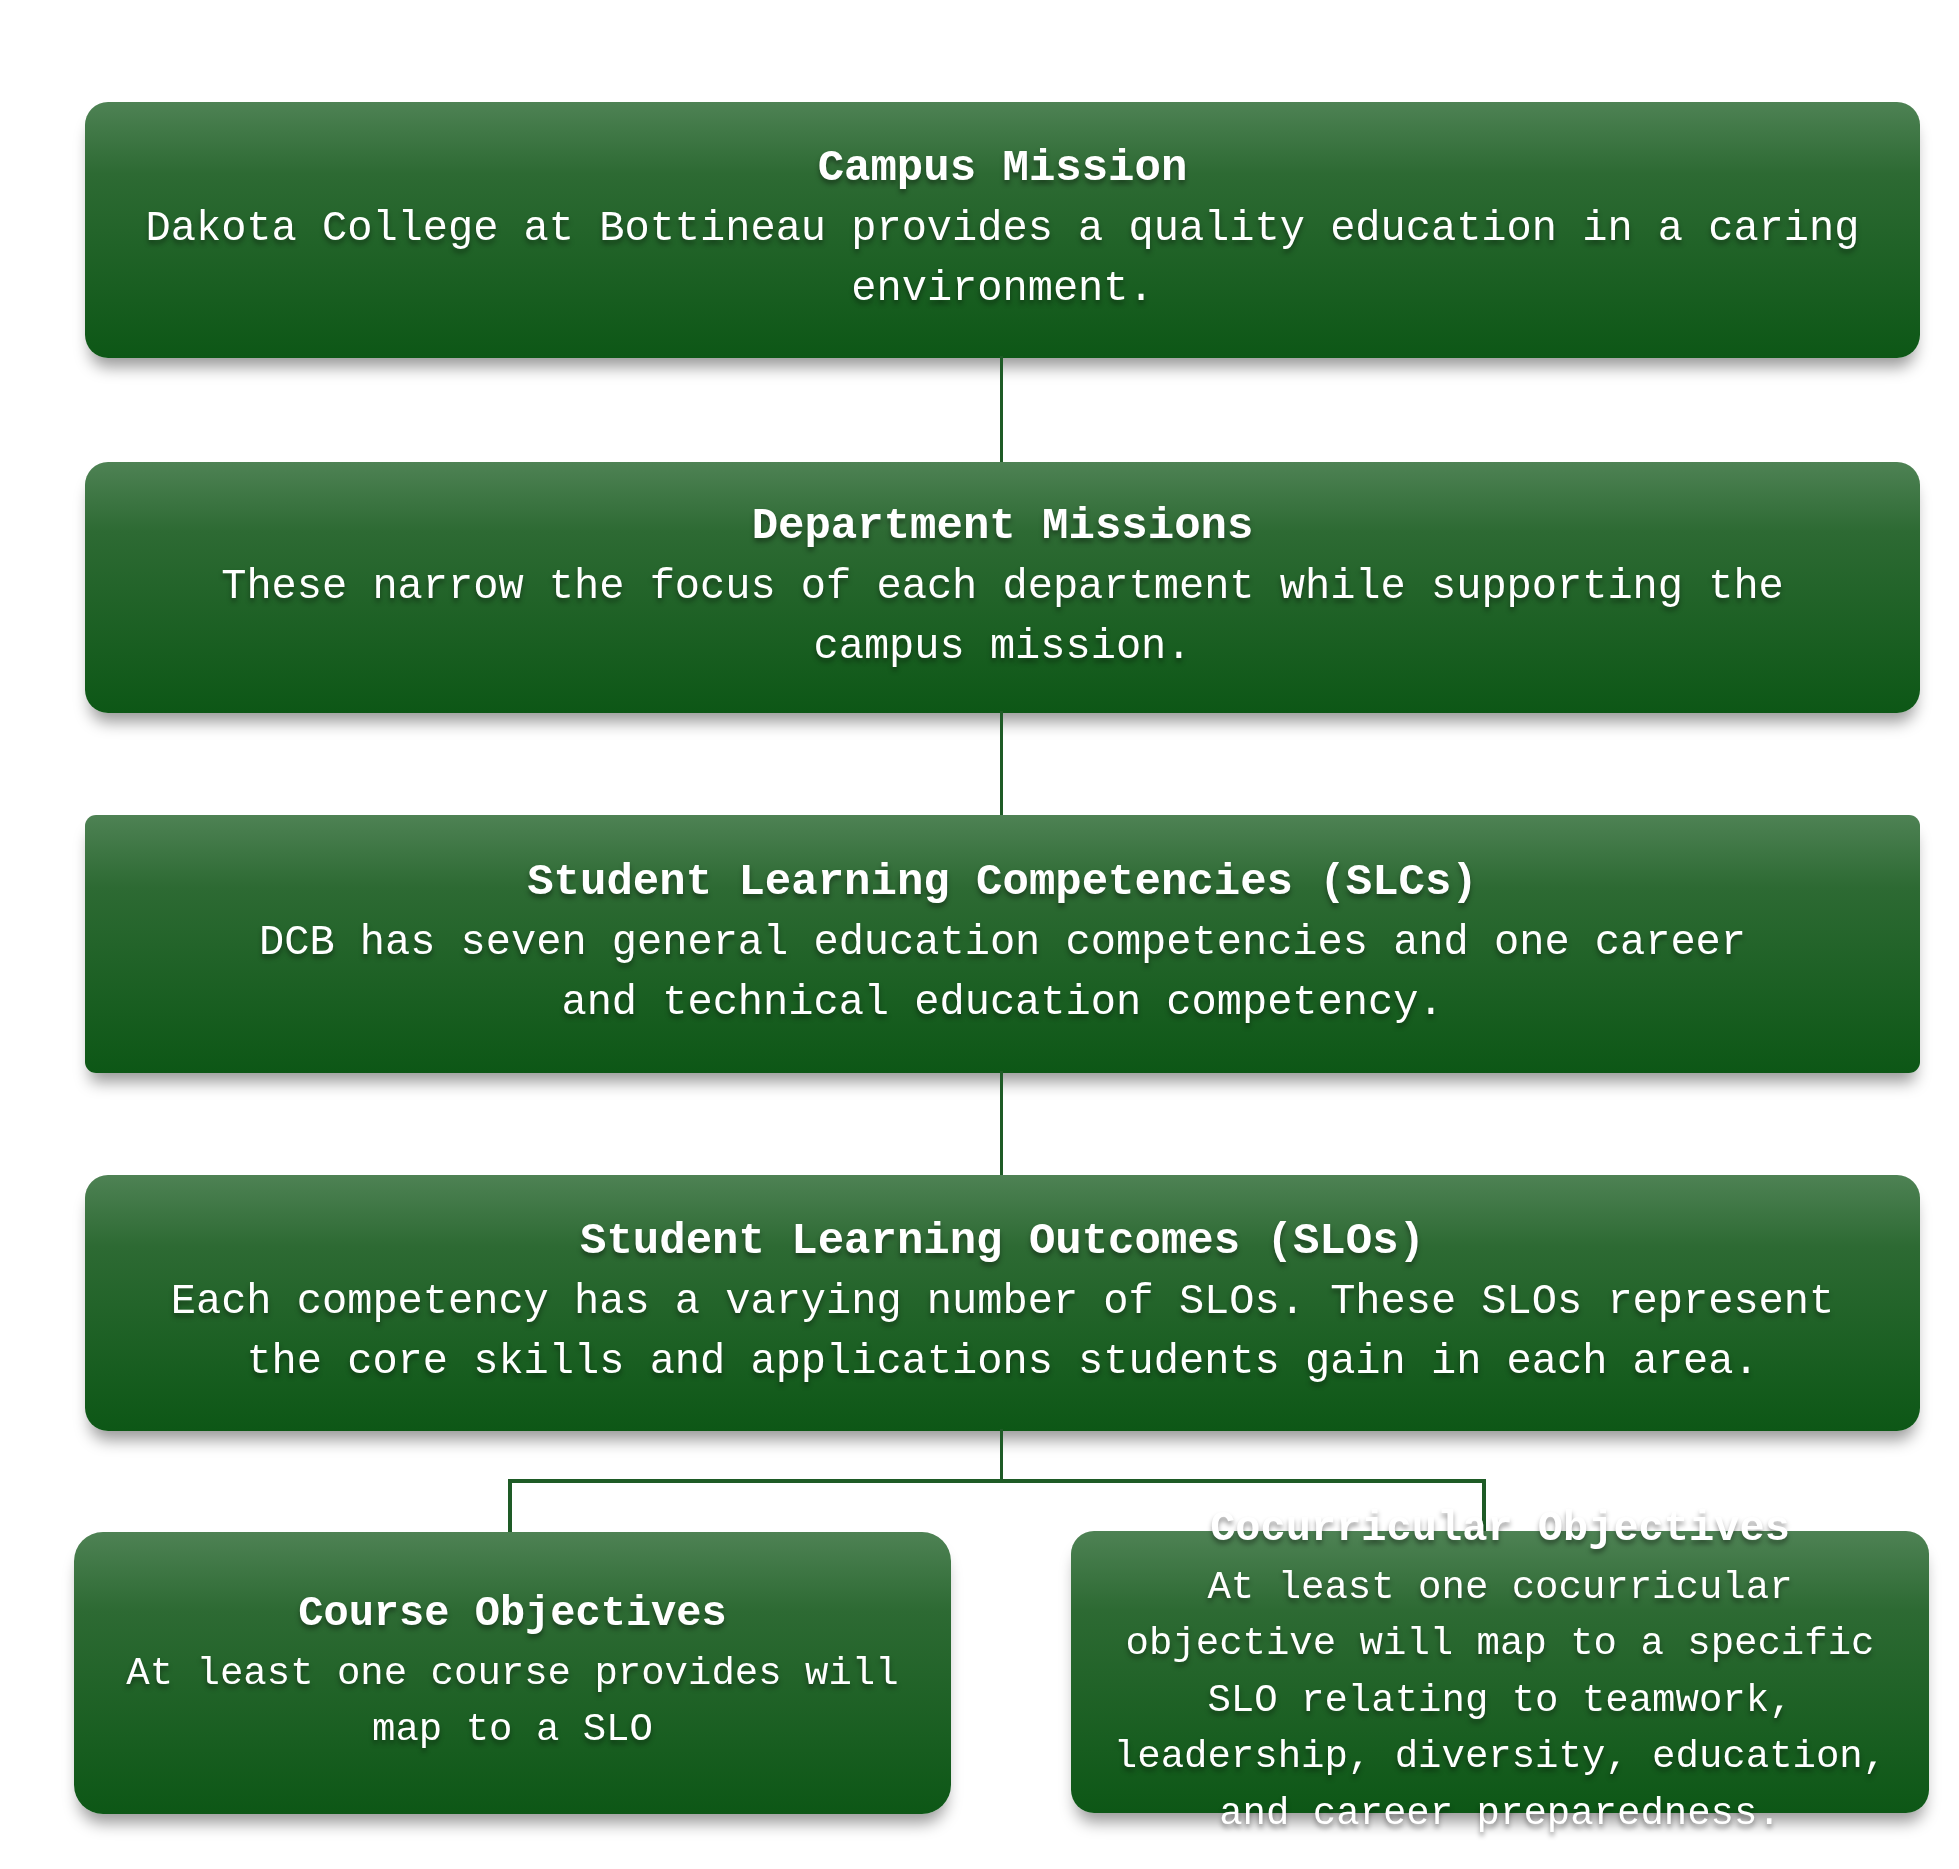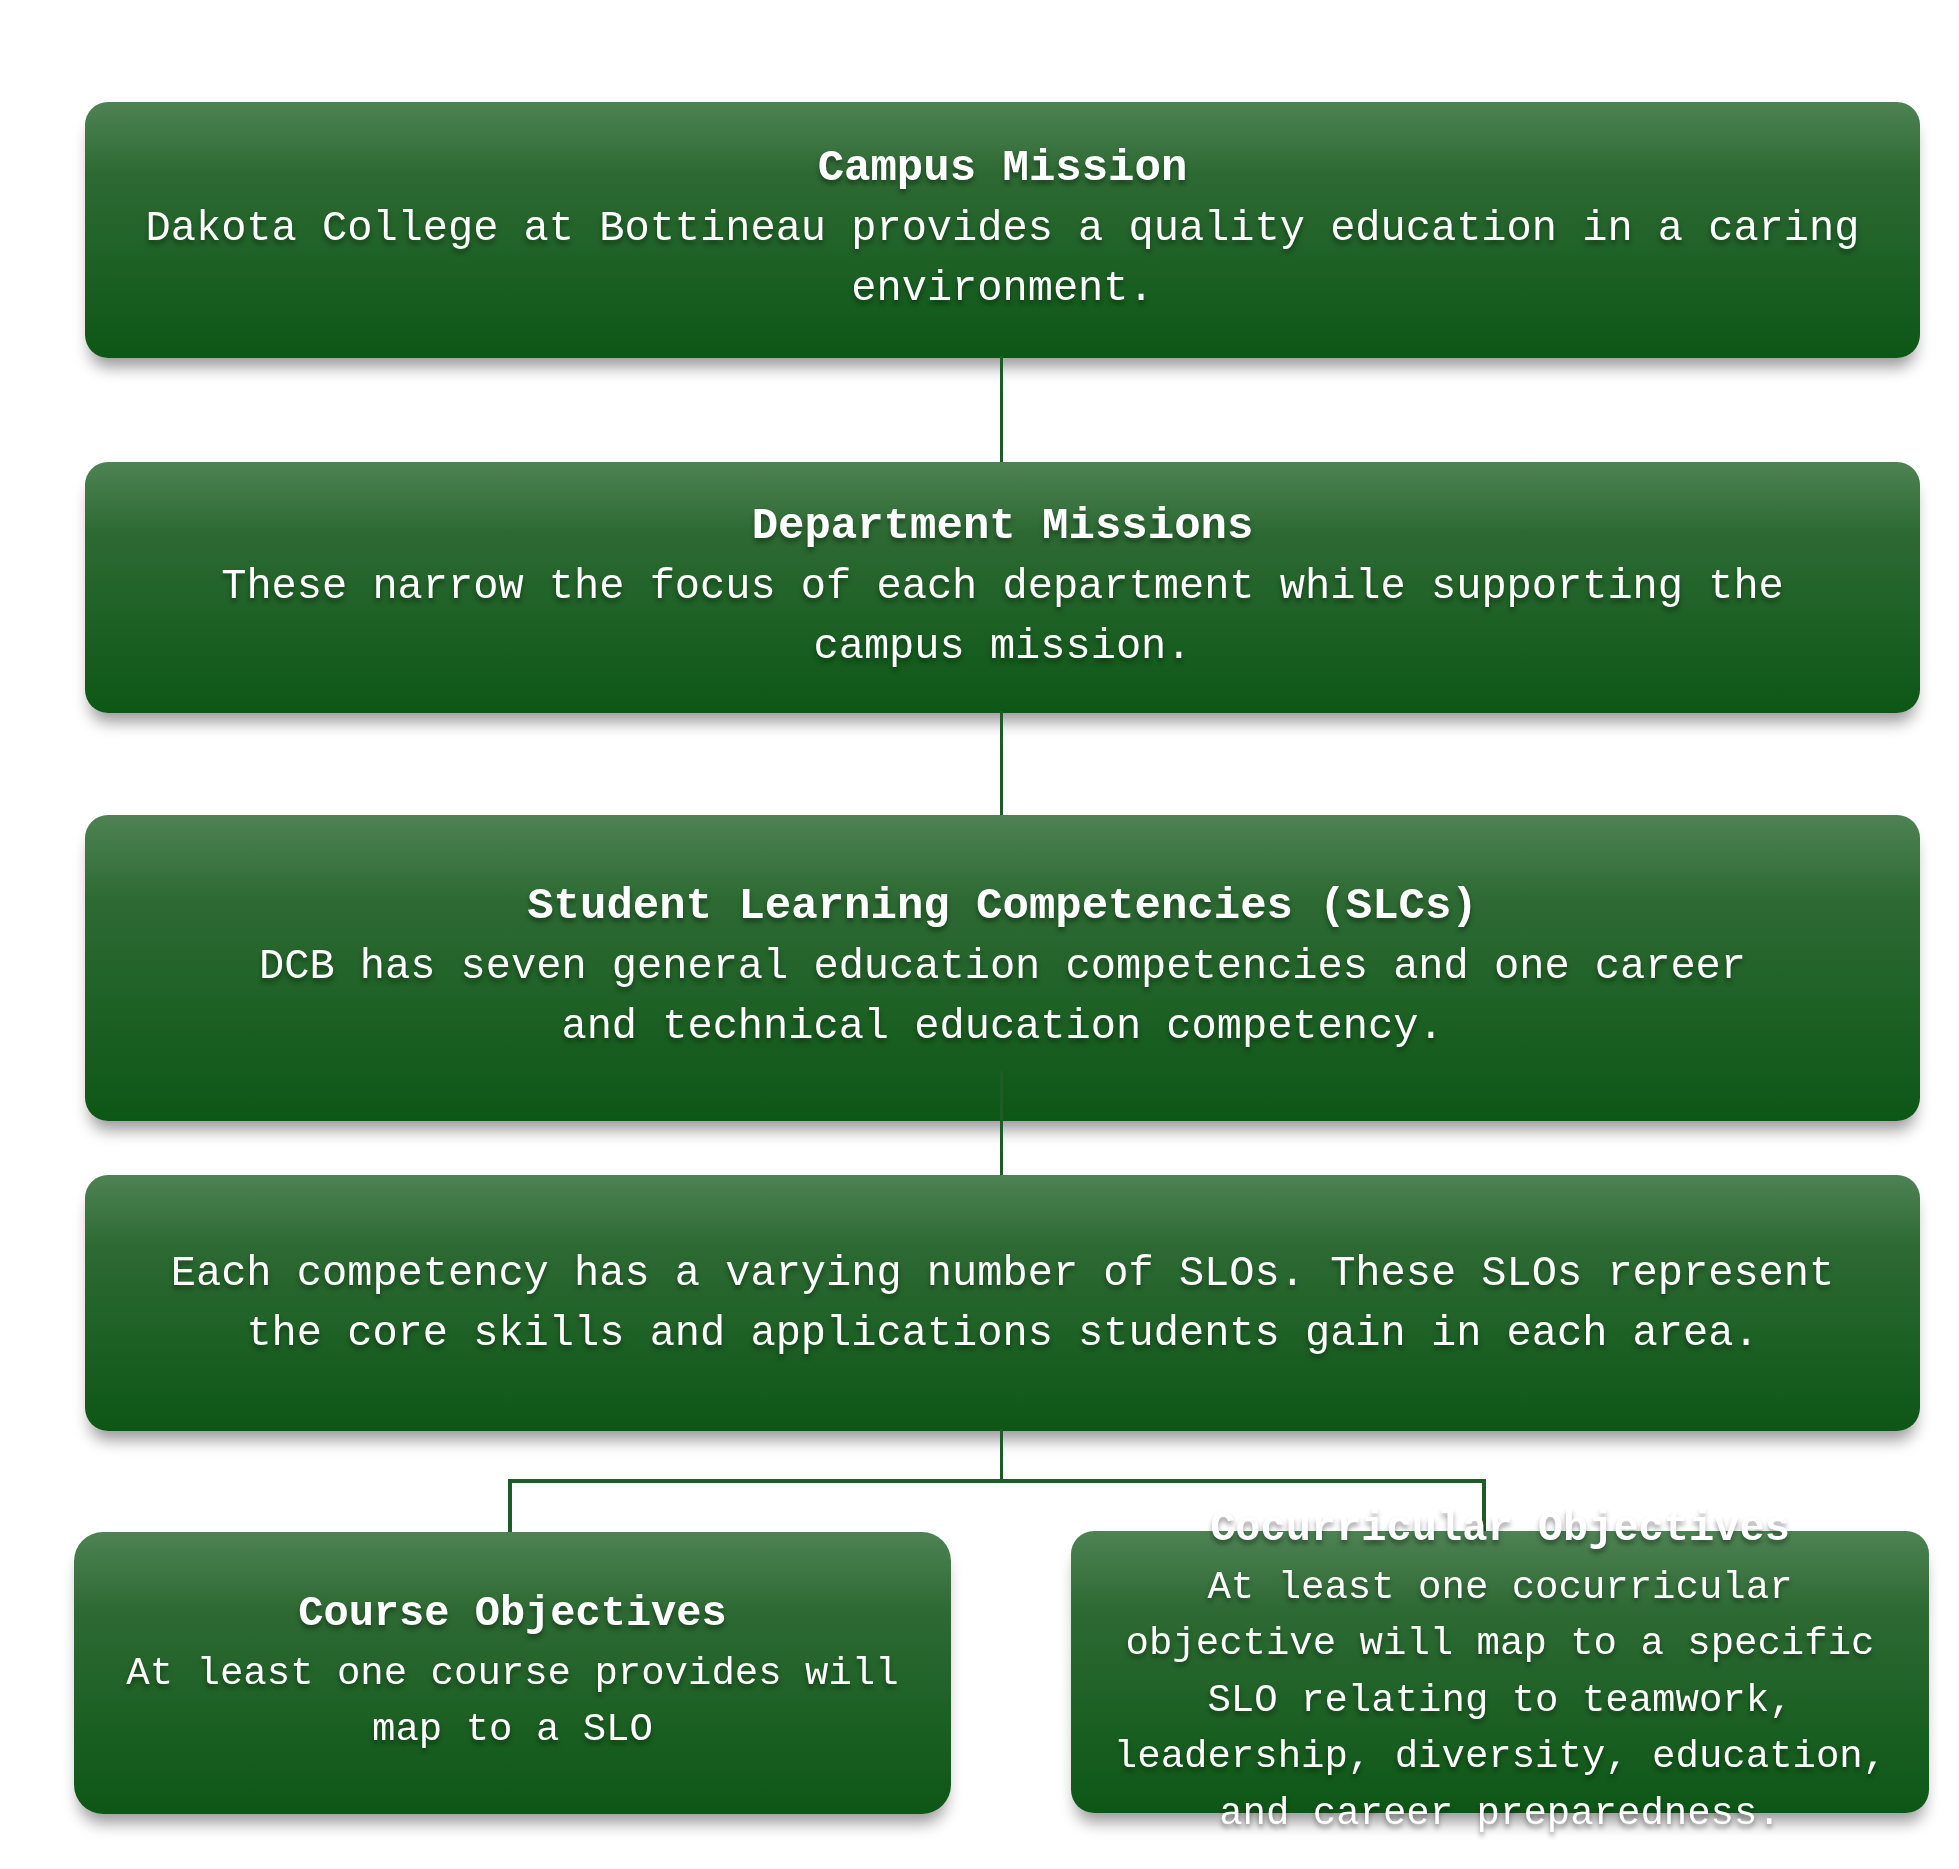--- a/index.html
+++ b/index.html
@@ -44,21 +44,21 @@
   .node-body {
     font-size: 42px;
     font-weight: 400;
     line-height: 1.42;
     margin-top: 3px;
     text-shadow: 0 3.5px 5.3px rgba(0,0,0,0.38);
   }
   
   .box-campus      { left: 85px;  top: 102px;  width: 1835px; height: 256px; padding: 0 53px; }
   .box-department  { left: 85px;  top: 462px;  width: 1835px; height: 251px; padding: 0 53px; }
-  .box-slc         { left: 85px;  top: 815px;  width: 1835px; height: 306px; padding: 0 82px; }
+  .box-slc         { left: 85px;  top: 815px;  width: 1835px; height: 258px; padding: 0 82px; border-radius: 11px; }
   .box-slo         { left: 85px;  top: 1175px; width: 1835px; height: 256px; padding: 0 53px; }
   .box-slc .node-body { max-width: 1544px; }
   .box-slo .node-body { max-width: 1747px; }
   
   .box-course      { left: 74px;   top: 1532px; width: 877px; height: 282px; padding: 17.6px 35px; border-radius: 29px; }
   .box-cocurricular{ left: 1063px; top: 1531px; width: 858px; height: 282px; padding: 1.8px 26.5px; margin-left: 8px; }
   .box-course .node-title, .box-cocurricular .node-title { font-size: 42px; }
   .box-course .node-body, .box-cocurricular .node-body {
     font-size: 39px;
     line-height: 1.45;
@@ -94,20 +94,21 @@
   <div class="connector conn-2"></div>
 
   <div class="node box-slc">
     <div class="node-title">Student Learning Competencies (SLCs)</div>
     <div class="node-body">DCB has seven general education competencies and one career and technical education competency.</div>
   </div>
 
   <div class="connector conn-3"></div>
 
   <div class="node box-slo">
+    <div class="node-title">Student Learning Outcomes (SLOs)</div>
     <div class="node-body">Each competency has a varying number of SLOs. These SLOs represent the core skills and applications students gain in each area.</div>
   </div>
 
   <div class="connector branch-stem"></div>
   <div class="connector branch-horizontal"></div>
   <div class="connector branch-drop-left"></div>
   <div class="connector branch-drop-right"></div>
 
   <div class="node box-course">
     <div class="node-title">Course Objectives</div>

